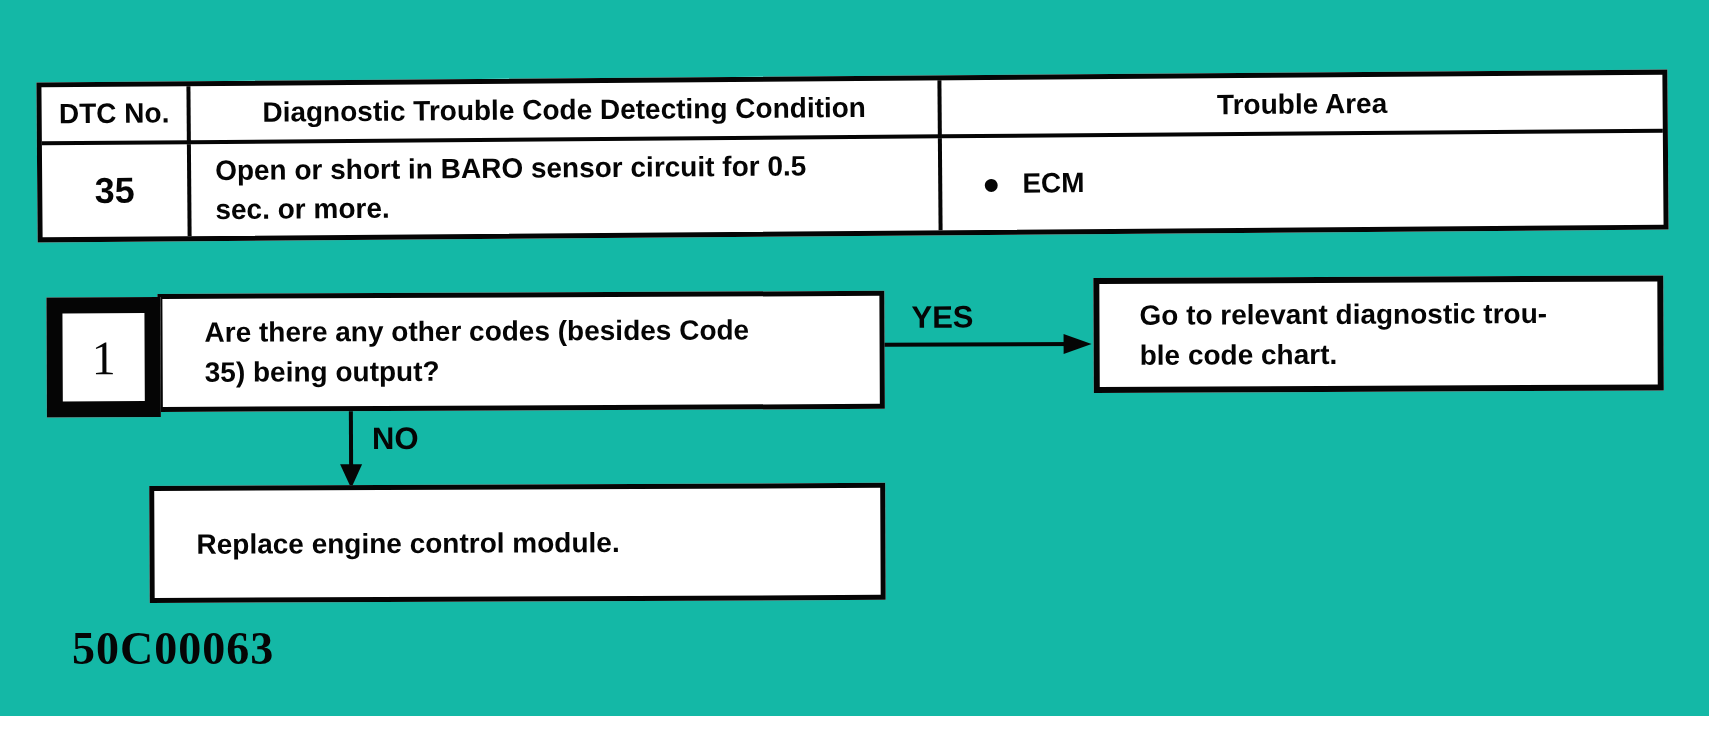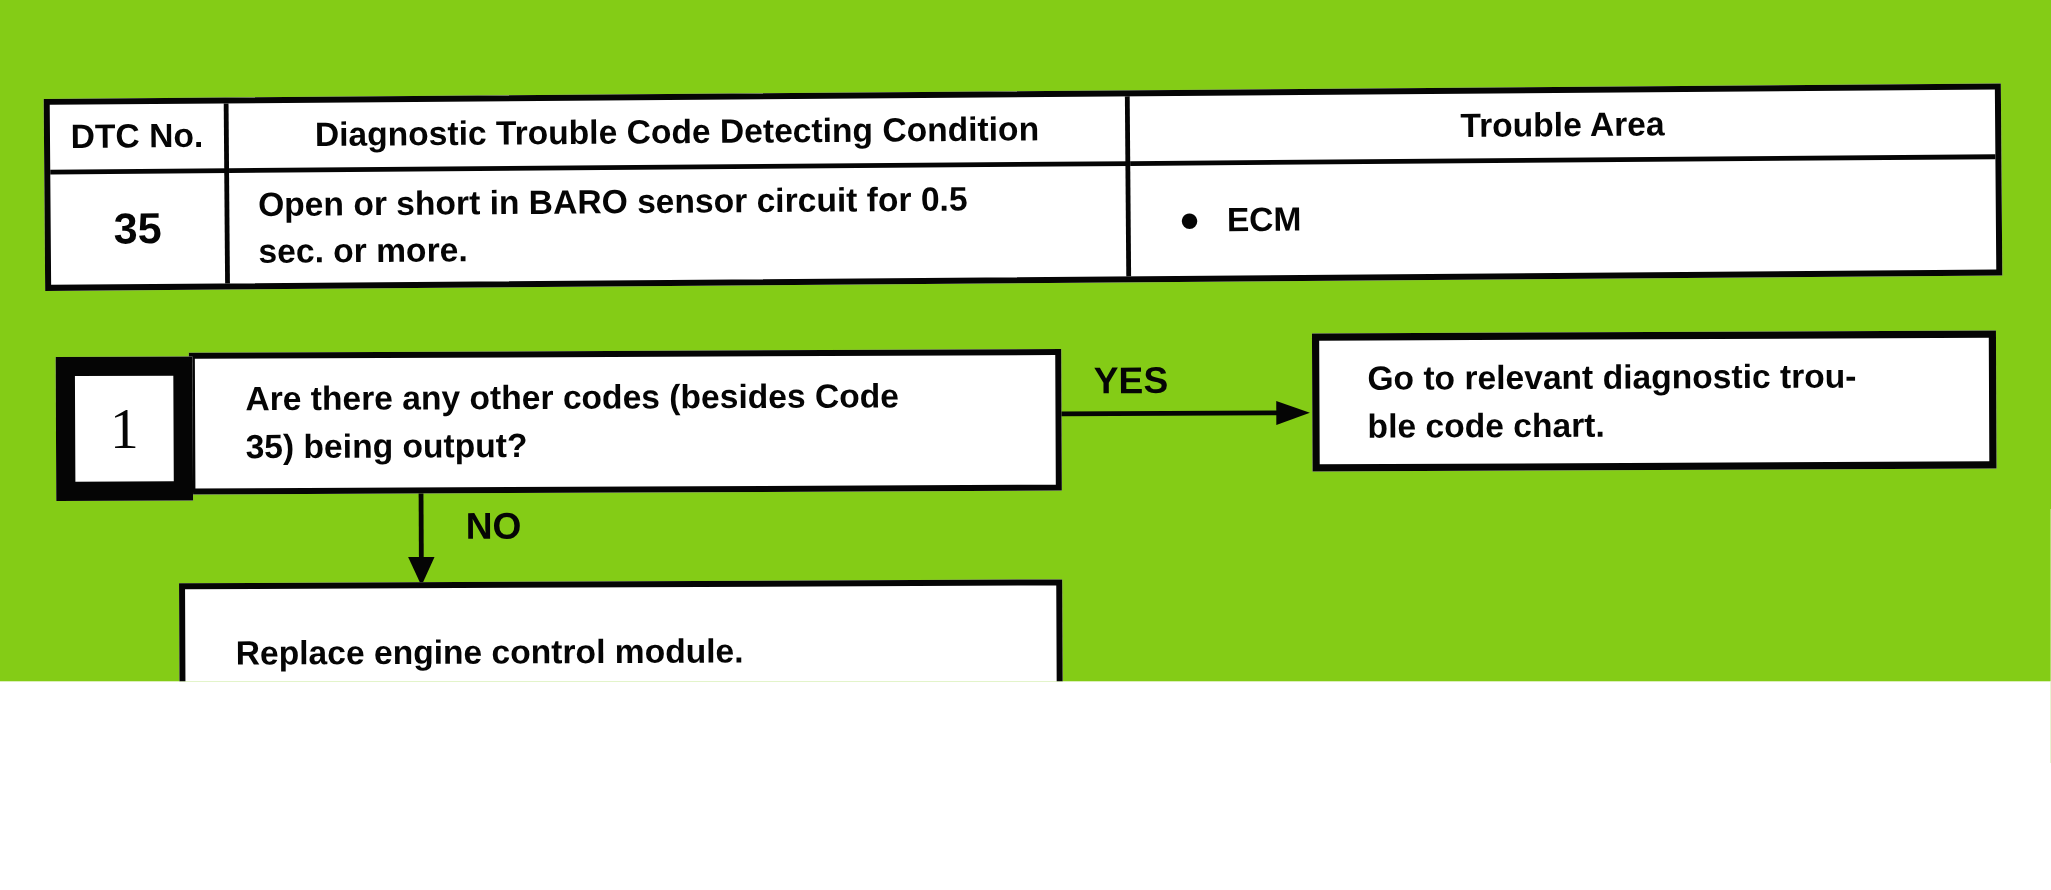--- a/index.html
+++ b/index.html
@@ -1,17 +1,17 @@
 <!DOCTYPE html>
 <html><head>
 <meta charset="utf-8">
 <style>
   html,body{margin:0;padding:0;background:#fff;}
   .canvas{
-    position:relative;width:1709px;height:568px;background:#84cc16;
+    position:relative;width:1709px;height:716px;background:#14b8a6;
     font-family:"Liberation Sans",sans-serif;color:#050505;overflow:hidden;
   }
 
   
   .dtc-table{
     position:absolute;left:37px;top:76px;width:1621px;
     border:5px solid #050505;background:#fff;
     display:grid;grid-template-columns:149px 751px 1fr;grid-template-rows:58px 92px;
     transform:rotate(-0.45deg);
   }
@@ -34,21 +34,21 @@
   .badge{position:absolute;left:47px;top:294px;width:114px;height:120px;box-sizing:border-box;
          border:16px solid #050505;background:#fff;
          display:flex;align-items:center;justify-content:center;
          font-family:"Liberation Serif",serif;font-weight:400;font-size:48px;}
   .yes-box{left:1094px;top:279px;width:570px;height:115px;border-width:6px;
            display:flex;flex-direction:column;justify-content:center;padding-left:40px;}
   .no-box{left:149px;top:483px;width:736px;height:117px;
           display:flex;align-items:center;padding-left:42px;}
   .lbl{position:absolute;font-weight:700;font-size:31px;}
   .yes-lbl{left:912px;top:300px;}
-  .no-lbl{left:388px;top:419px;}
+  .no-lbl{left:372px;top:419px;}
   .hline{position:absolute;left:885px;top:343px;width:192px;height:4px;background:#050505;}
   .head-right{position:absolute;left:1064px;top:335px;width:0;height:0;
               border-top:10px solid transparent;border-bottom:10px solid transparent;
               border-left:28px solid #050505;}
   .vline{position:absolute;left:349px;top:409px;width:4px;height:58px;background:#050505;}
   .head-down{position:absolute;left:340px;top:462px;width:0;height:0;
              border-left:11px solid transparent;border-right:11px solid transparent;
              border-top:24px solid #050505;}
 
   
@@ -97,14 +97,15 @@
     <div class="vline"></div>
     <div class="head-down"></div>
     <div class="lbl no-lbl">NO</div>
 
     <div class="fbox no-box">
       <div>Replace engine control module.</div>
     </div>
 
   </div>
 
+  <div class="figcode">50C00063</div>
 
 </div>
 
 </body></html>

